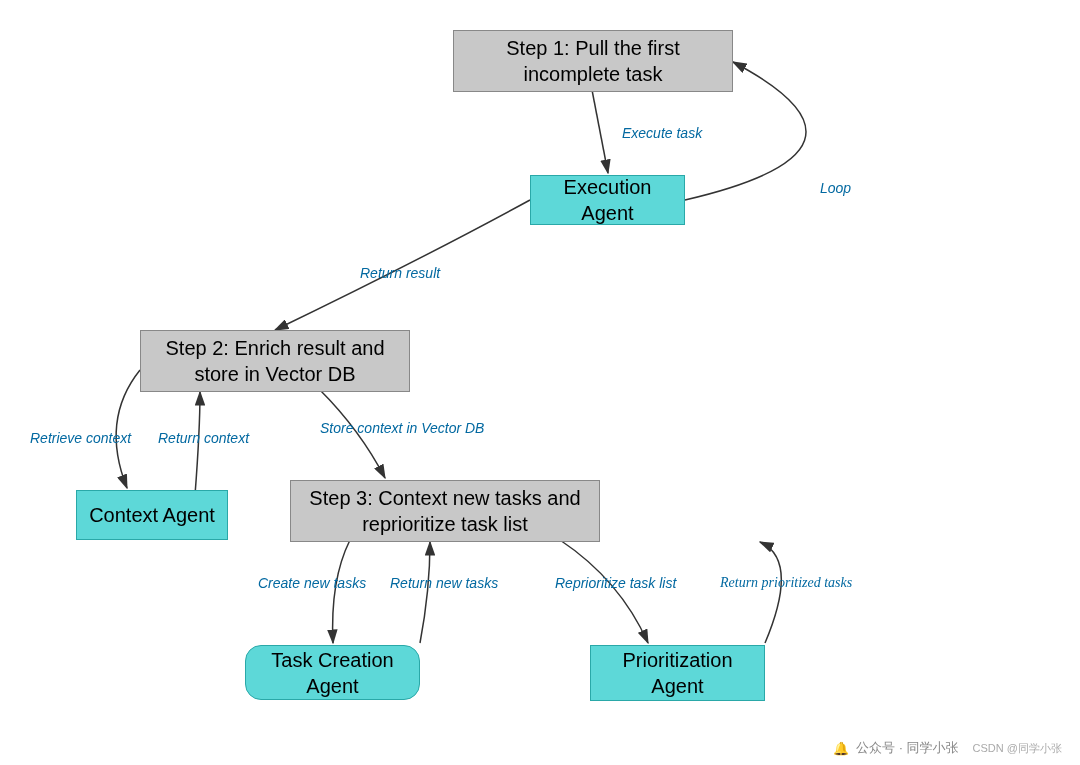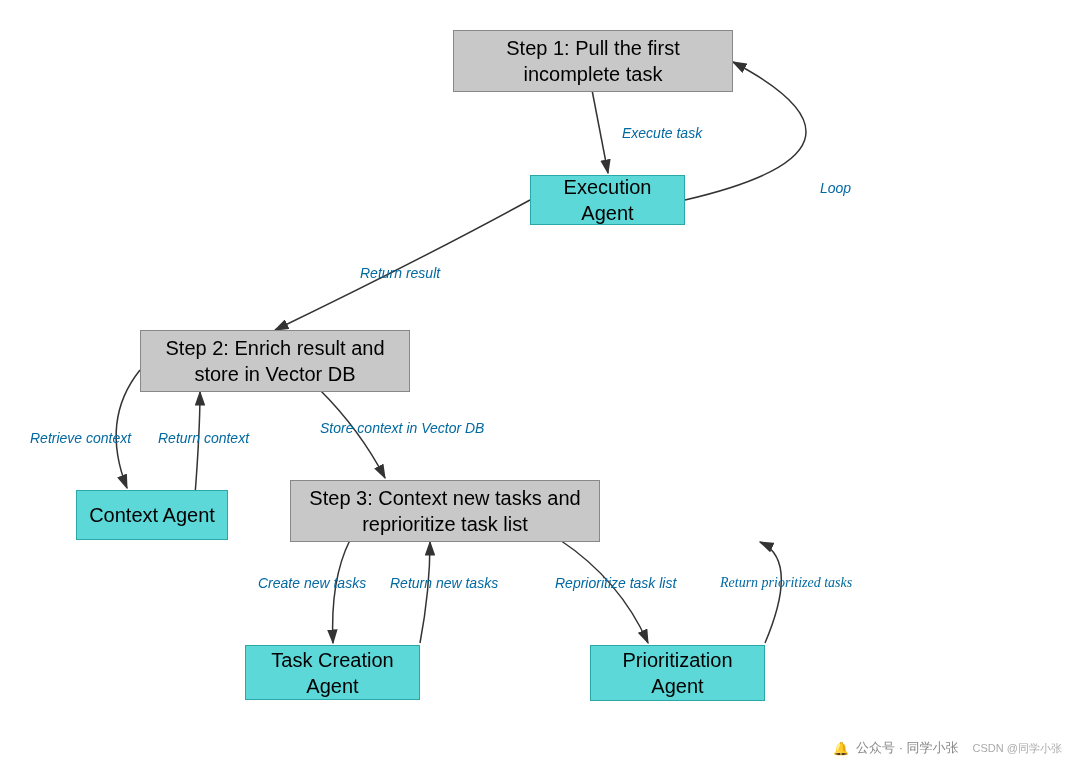--- a/index.html
+++ b/index.html
@@ -130,21 +130,21 @@
   </div>
 
   <div class="arrow-label" style="left:258px; top:575px;">Create new tasks</div>
 
   <div class="arrow-label" style="left:390px; top:575px;">Return new tasks</div>
 
   <div class="arrow-label" style="left:555px; top:575px;">Reprioritize task list</div>
 
   <div class="arrow-label" style="left:720px; top:575px;font-family:Liberation Serif, serif;">Return prioritized tasks</div>
 
-  <div class="node node-teal" style="left:245px; top:645px; width:175px; height:55px;">
+  <div class="node node-teal" style="left:245px; top:645px; width:175px; height:55px;border-radius:16px;">
     <span>Task Creation Agent</span>
   </div>
 
   <div class="node node-teal" style="left:590px; top:645px; width:175px; height:56px;">
     <span>Prioritization Agent</span>
   </div>
 
   <div class="watermark">
     <span>🔔</span>
     <span>公众号 · 同学小张</span>

